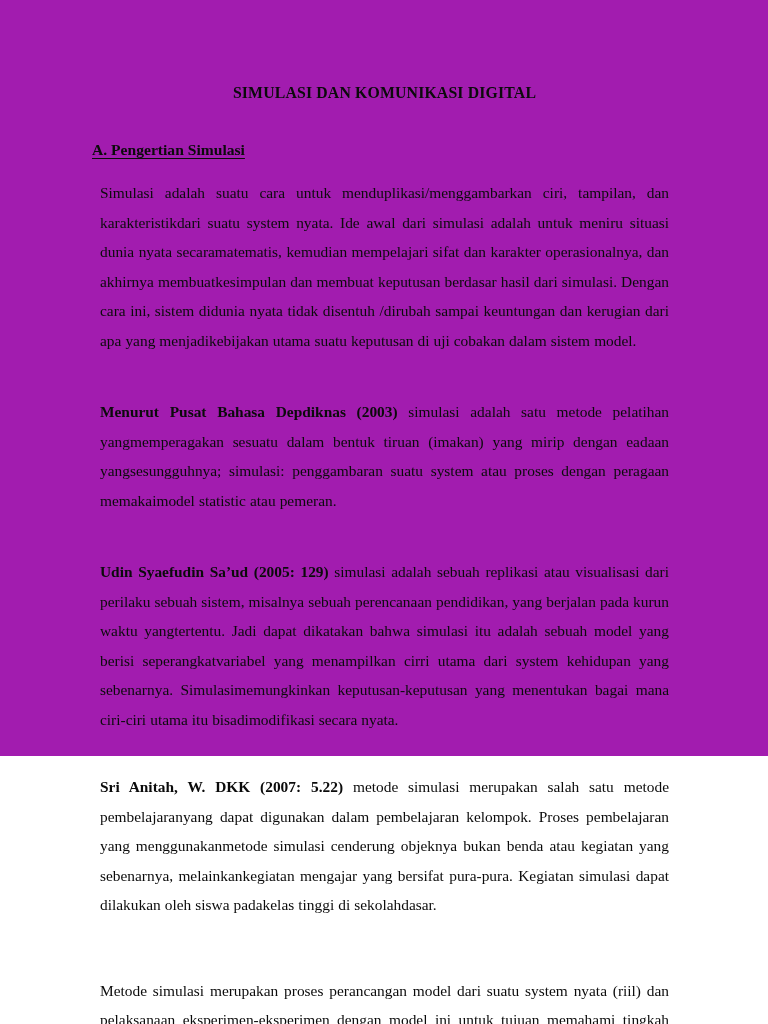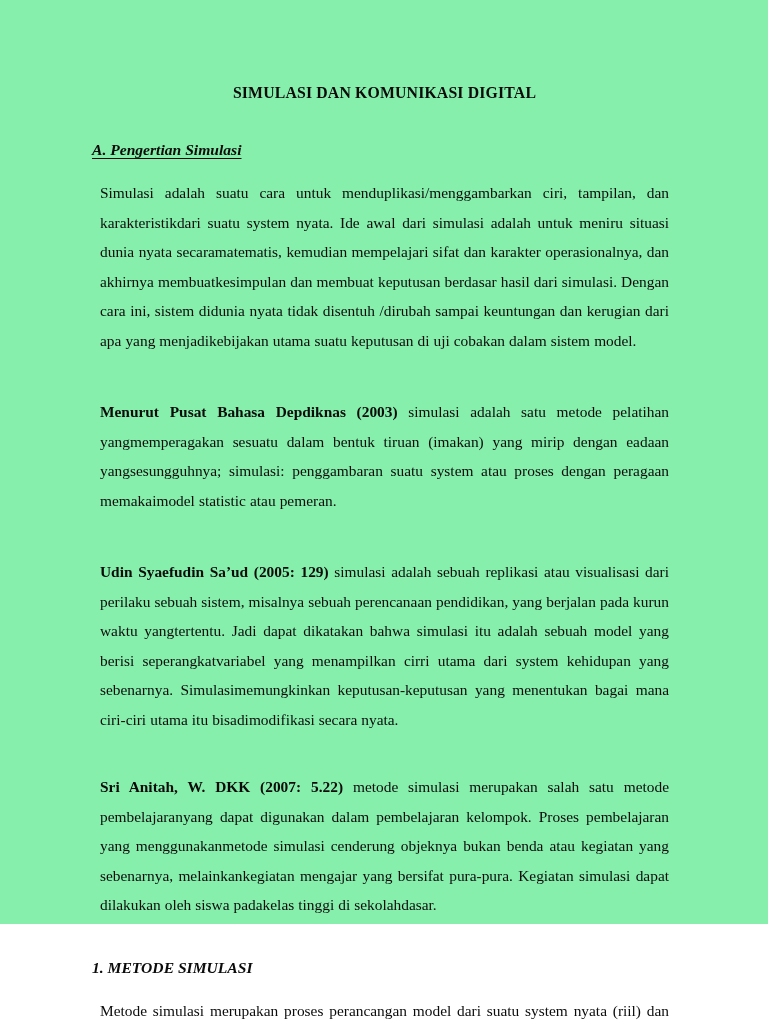--- a/index.html
+++ b/index.html
@@ -12,22 +12,22 @@
     width: 768px;
     height: 1024px;
     overflow: hidden;
     font-family: "Liberation Serif", "DejaVu Serif", serif;
     color: #0b0b0b;
     -webkit-font-smoothing: antialiased;
   }
   .page {
     position: relative;
     width: 768px;
-    height: 924px;
-    background: #86efac;
+    height: 756px;
+    background: #a21caf;
     box-sizing: border-box;
     padding: 0;
   }
   .content {
     position: absolute;
     left: 92px;
     top: 84px;
     width: 585px;
   }
   .doc-title {
@@ -39,21 +39,20 @@
     line-height: 1.2;
   }
   .gap-after-title { height: 37px; }
 
   .section-heading {
     font-size: 15.6px;
     font-weight: bold;
     text-align: left;
     margin: 0;
     line-height: 1.3;
-    font-style: italic;
   }
   .section-heading.underlined {
     text-decoration: underline;
     text-underline-offset: 2.5px;
   }
 
   .para {
     font-size: 15.4px;
     text-align: justify;
     text-justify: inter-word;
@@ -95,20 +94,19 @@
     <div class="sp-26"></div>
 
     <p class="para"><span class="lead">Udin Syaefudin Sa’ud (2005: 129)</span><span> simulasi adalah sebuah replikasi atau visualisasi dari perilaku sebuah sistem, misalnya sebuah perencanaan pendidikan, yang berjalan pada kurun waktu yangtertentu. Jadi dapat dikatakan bahwa simulasi itu adalah sebuah model yang berisi seperangkatvariabel yang menampilkan cirri utama dari system kehidupan yang sebenarnya. Simulasimemungkinkan keputusan-keputusan yang menentukan bagai mana ciri-ciri utama itu bisadimodifikasi secara nyata.</span></p>
 
     <div class="sp-22"></div>
 
     <p class="para"><span class="lead">Sri Anitah, W. DKK (2007: 5.22)</span><span> metode simulasi merupakan salah satu metode pembelajaranyang dapat digunakan dalam pembelajaran kelompok. Proses pembelajaran yang menggunakanmetode simulasi cenderung objeknya bukan benda atau kegiatan yang sebenarnya, melainkankegiatan mengajar yang bersifat pura-pura. Kegiatan simulasi dapat dilakukan oleh siswa padakelas tinggi di sekolahdasar.</span></p>
 
     <div class="sp-30"></div>
 
-    <div class="section-heading">1. METODE SIMULASI</div>
 
     <div class="sp-10"></div>
 
     <p class="para"> Metode simulasi merupakan proses perancangan model dari suatu system nyata (riil) dan pelaksanaan eksperimen-eksperimen dengan model ini untuk tujuan memahami tingkah laku systematau untuk menyusun strategi (dalam suatu batas atau limit yang ditentukan oleh sebuah satu atau beberapa kriteria) sehubungan dengan operasi system tersebut. Metode simulasi dapat menjelaskantingkah laku sebuah system dalam beberapa waktu</p>
 
   </div>
 </div>
 
 </body></html>

